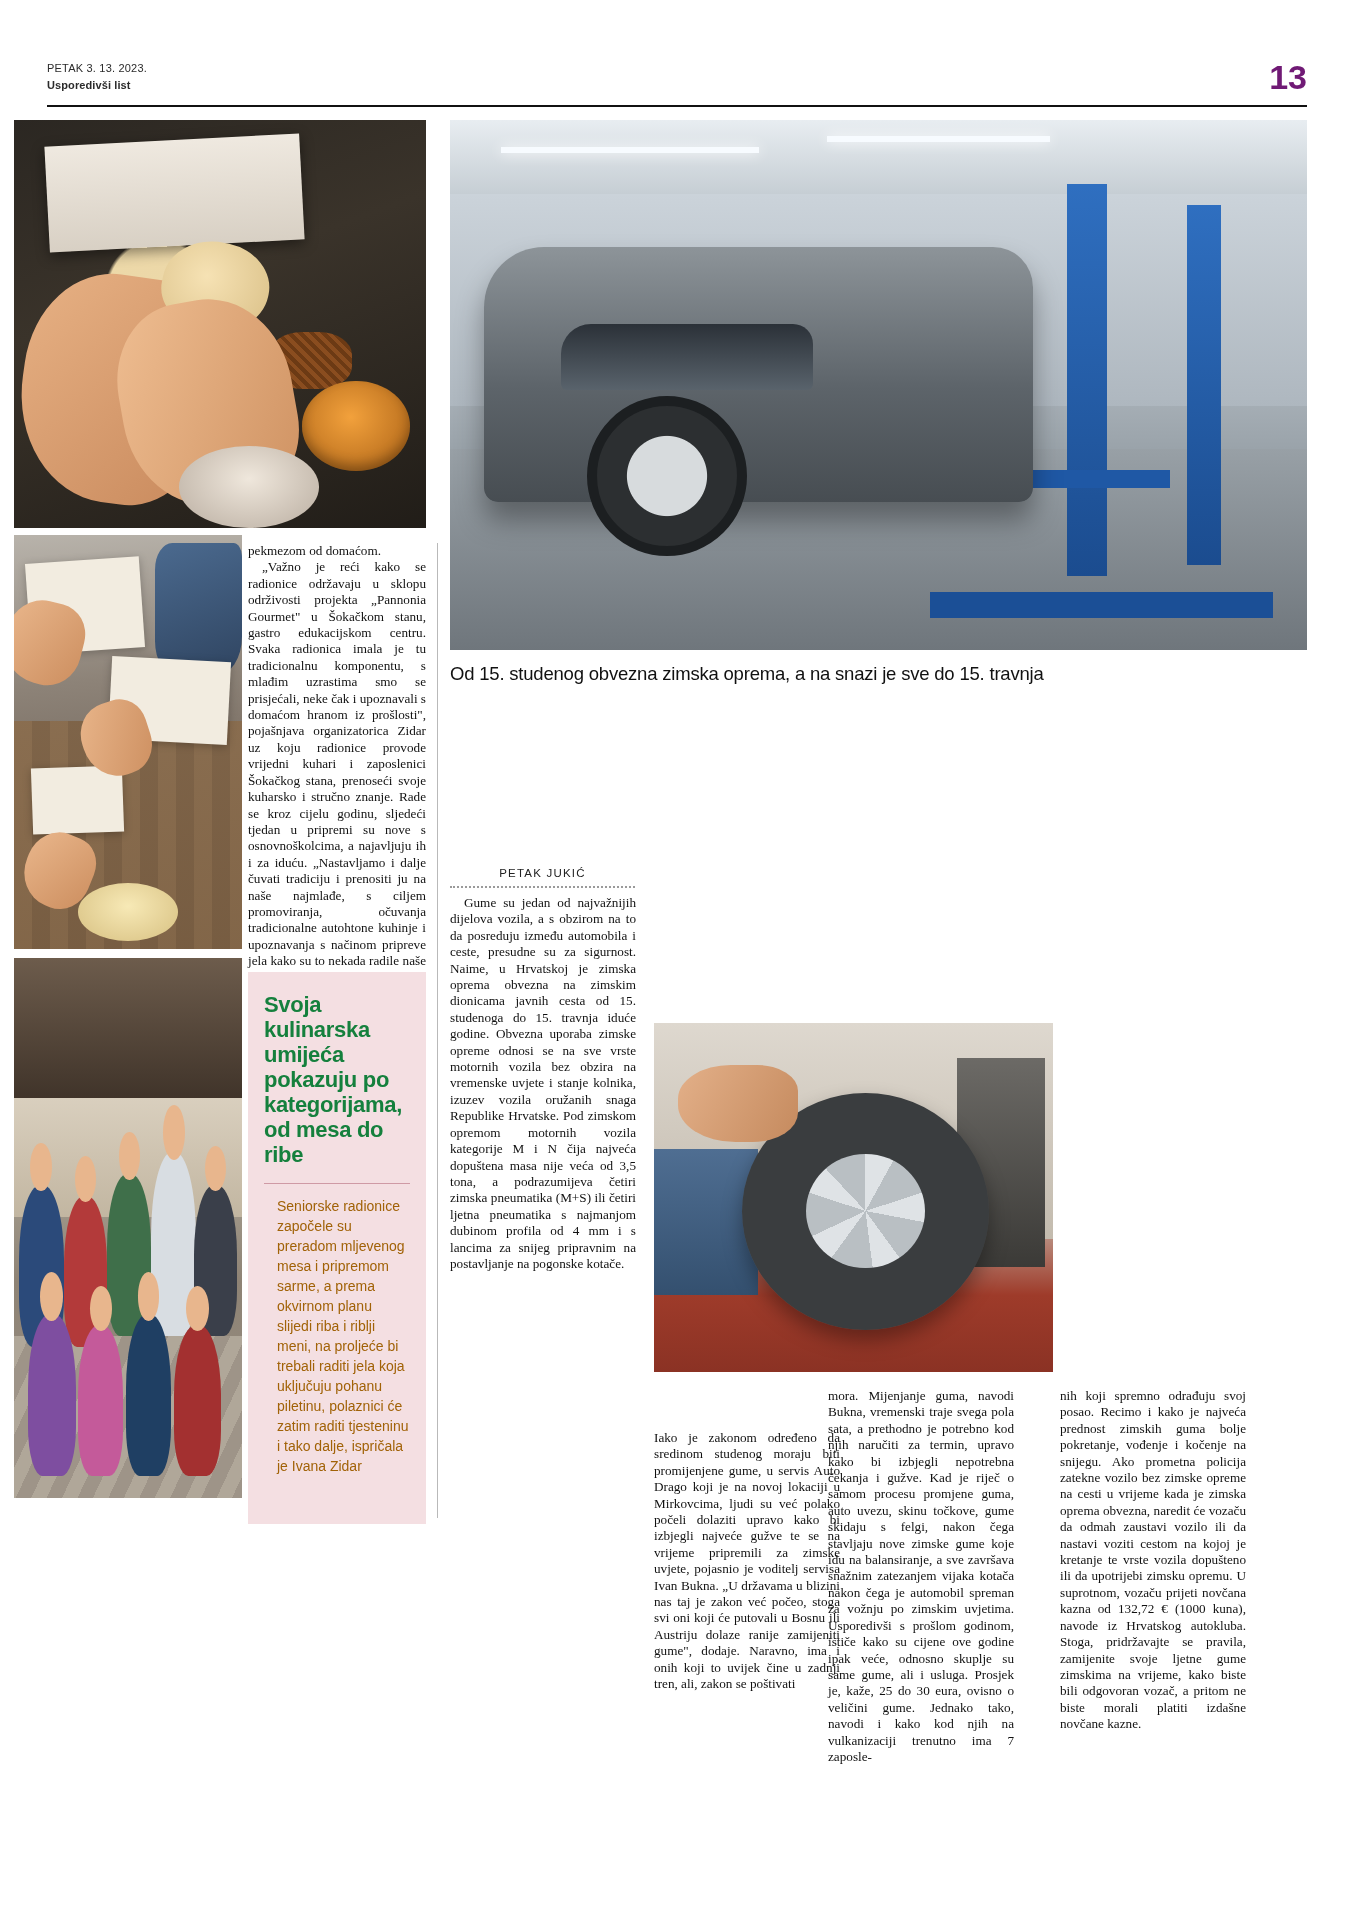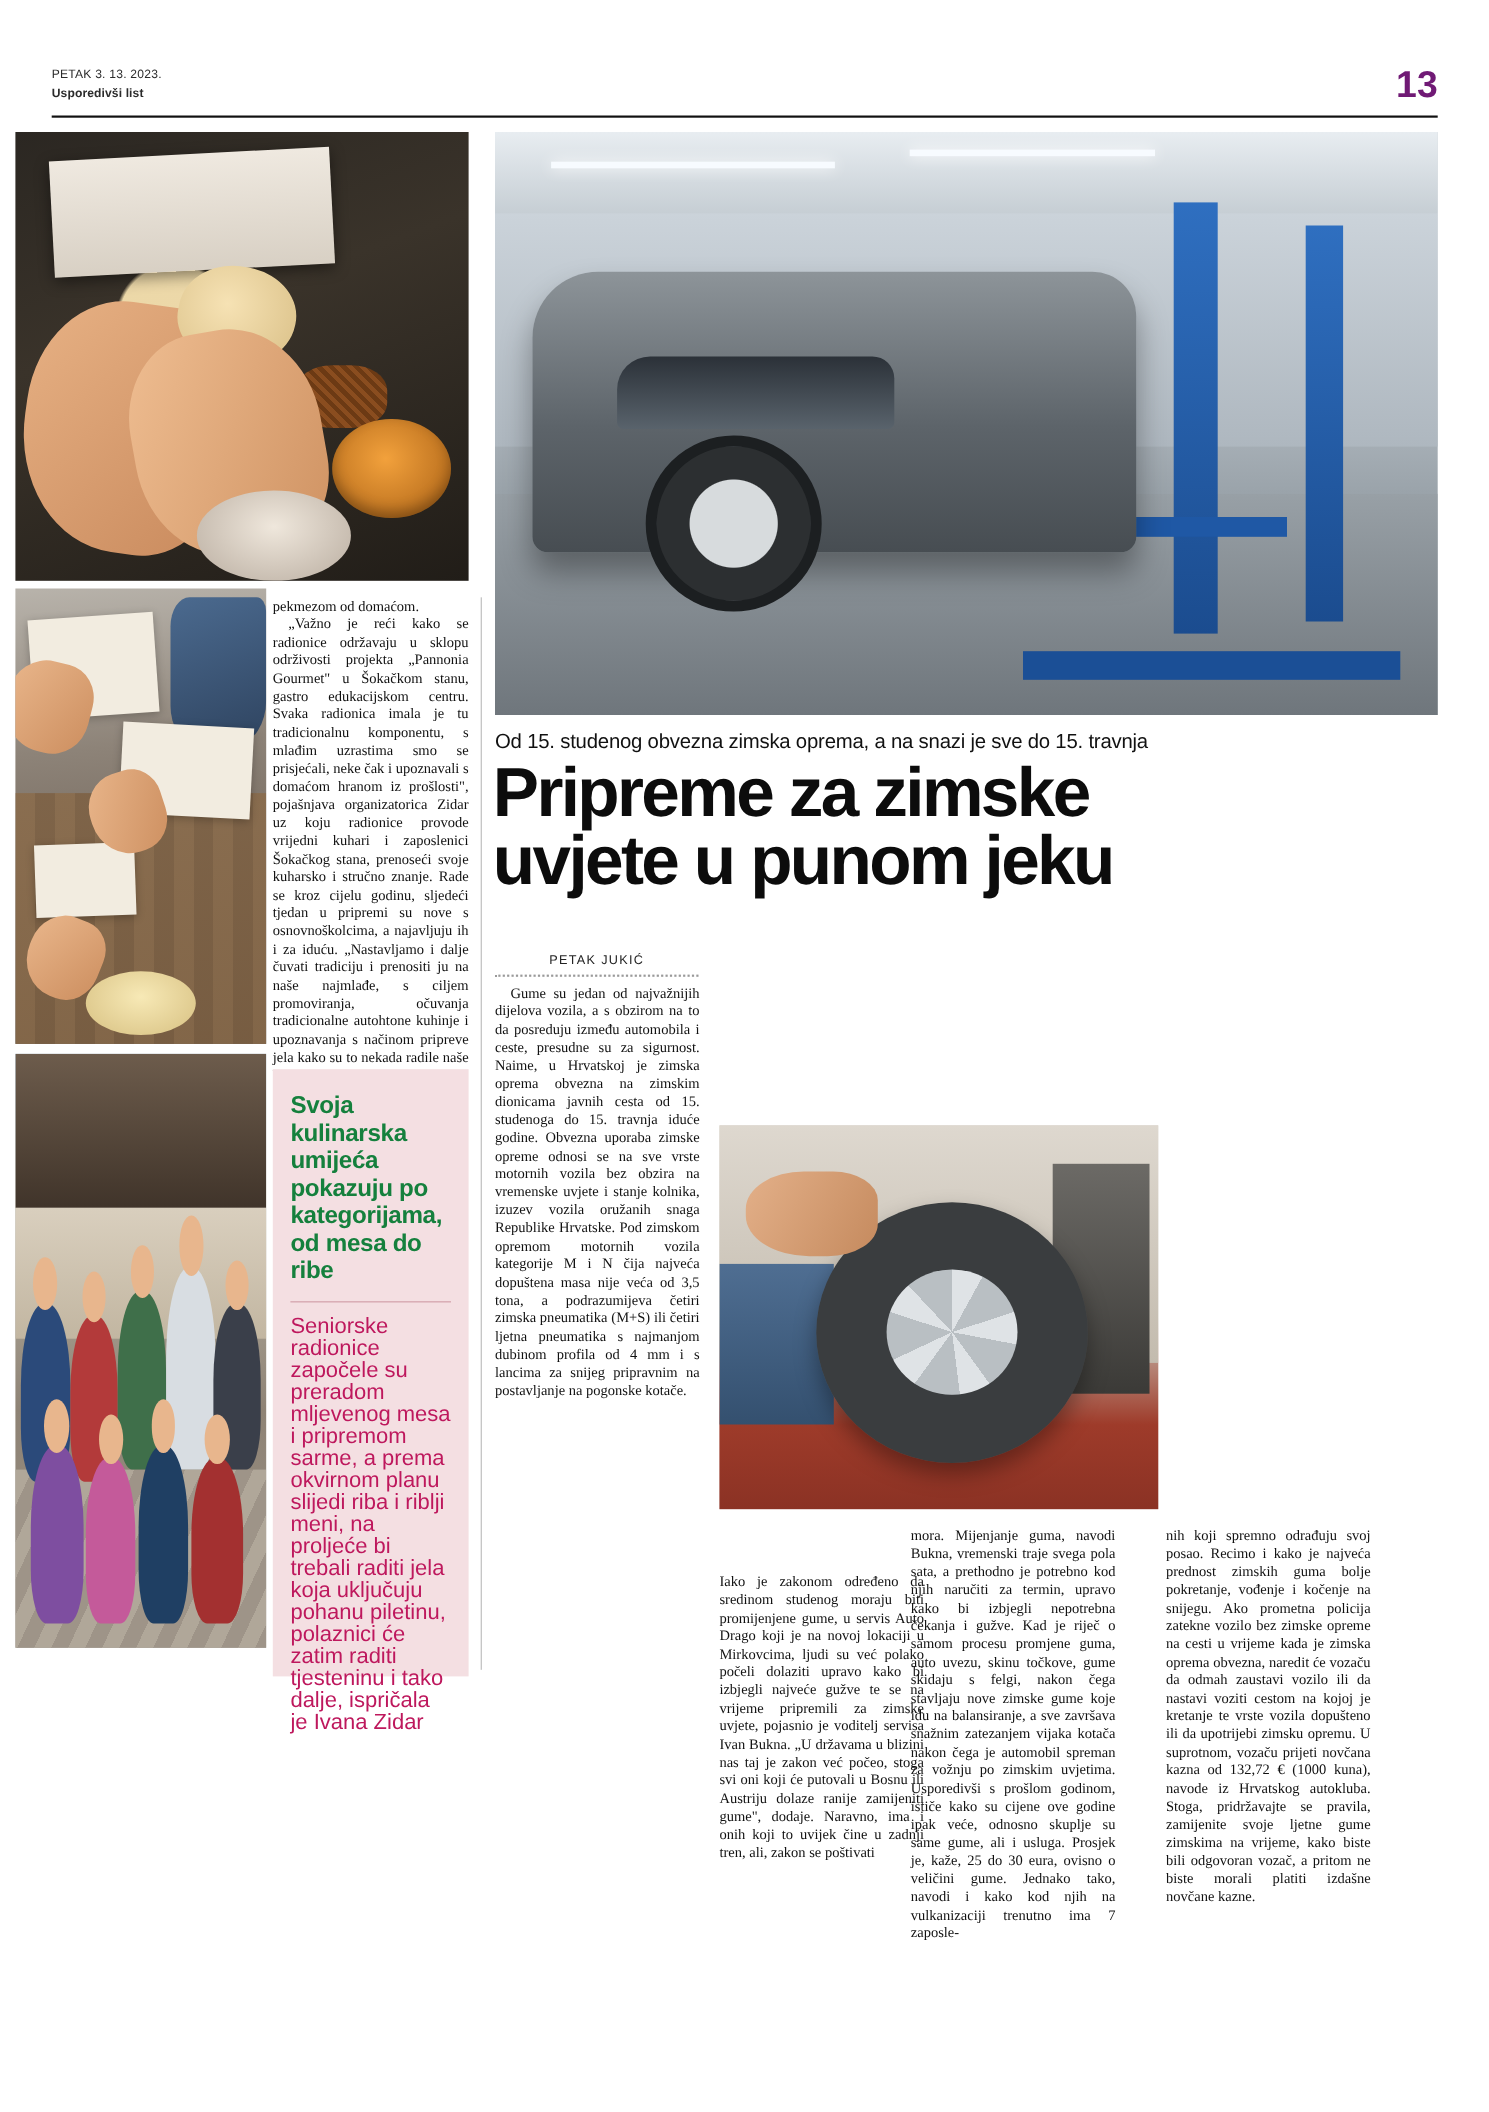--- a/index.html
+++ b/index.html
@@ -327,24 +327,24 @@
     line-height: 25px;
     padding: 20px 16px 0 16px;
     letter-spacing: -0.3px;
   }
   #sidebar-box .sb-rule {
     margin: 16px 16px 12px 16px;
     border-top: 1px solid #cf9aa5;
   }
   #sidebar-box .sb-body {
     font-family: "Liberation Sans", sans-serif;
-    font-size: 20px;
+    font-size: 14px;
     line-height: 20px;
-    color: #be185d;
-    padding: 0 16px 16px 16px;
+    color: #a16207;
+    padding: 0 16px 16px 29px;
   }
 
   
   .vrule {
     position: absolute; width: 1px; background: #b9b9b9;
   }
   #vrule-1 { left: 437px; top: 543px; height: 975px; }
 </style>
 </head>
 <body>
@@ -429,24 +429,20 @@
   </div>
 
   <div id="sidebar-box">
     <div class="sb-title">Svoja kulinarska umijeća pokazuju po kategorijama, od mesa do ribe</div>
     <div class="sb-rule"></div>
     <div class="sb-body">Seniorske radionice započele su preradom mljevenog mesa i pripremom sarme, a prema okvirnom planu slijedi riba i riblji meni, na proljeće bi trebali raditi jela koja uključuju pohanu piletinu, polaznici će zatim raditi tjesteninu i tako dalje, ispričala je Ivana Zidar</div>
   </div>
 
   <div id="kicker">Od 15. studenog obvezna zimska oprema, a na snazi je sve do 15. travnja</div>
 
-  <div id="headline">
-    <div>Pripreme za zimske</div>
-    <div>uvjete u punom jeku</div>
-  </div>
 
   <div id="byline">PETAK JUKIĆ</div>
   <div id="byline-rule"></div>
 
   <div class="col" id="col-a">
     <p class="indent">Gume su jedan od najvažnijih dijelova vozila, a s obzirom na to da posreduju između automobila i ceste, presudne su za sigurnost. Naime, u Hrvatskoj je zimska oprema obvezna na zimskim dionicama javnih cesta od 15. studenoga do 15. travnja iduće godine. Obvezna uporaba zimske opreme odnosi se na sve vrste motornih vozila bez obzira na vremenske uvjete i stanje kolnika, izuzev vozila oružanih snaga Republike Hrvatske. Pod zimskom opremom motornih vozila kategorije M i N čija najveća dopuštena masa nije veća od 3,5 tona, a podrazumijeva četiri zimska pneumatika (M+S) ili četiri ljetna pneumatika s najmanjom dubinom profila od 4 mm i s lancima za snijeg pripravnim na postavljanje na pogonske kotače.</p>
   </div>
   <div class="col" id="col-b">
     <p>Iako je zakonom određeno da sredinom studenog moraju biti promijenjene gume, u servis Auto Drago koji je na novoj lokaciji u Mirkovcima, ljudi su već polako počeli dolaziti upravo kako bi izbjegli najveće gužve te se na vrijeme pripremili za zimske uvjete, pojasnio je voditelj servisa Ivan Bukna. „U državama u blizini nas taj je zakon već počeo, stoga svi oni koji će putovali u Bosnu ili Austriju dolaze ranije zamijeniti gume", dodaje. Naravno, ima i onih koji to uvijek čine u zadnji tren, ali, zakon se poštivati</p>
   </div>

